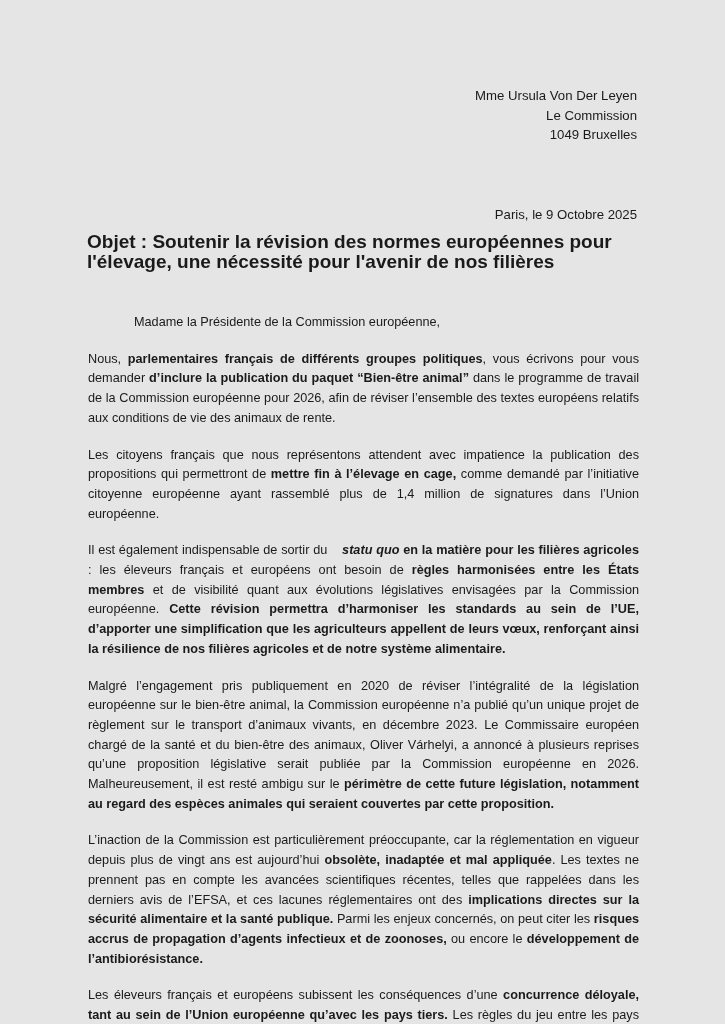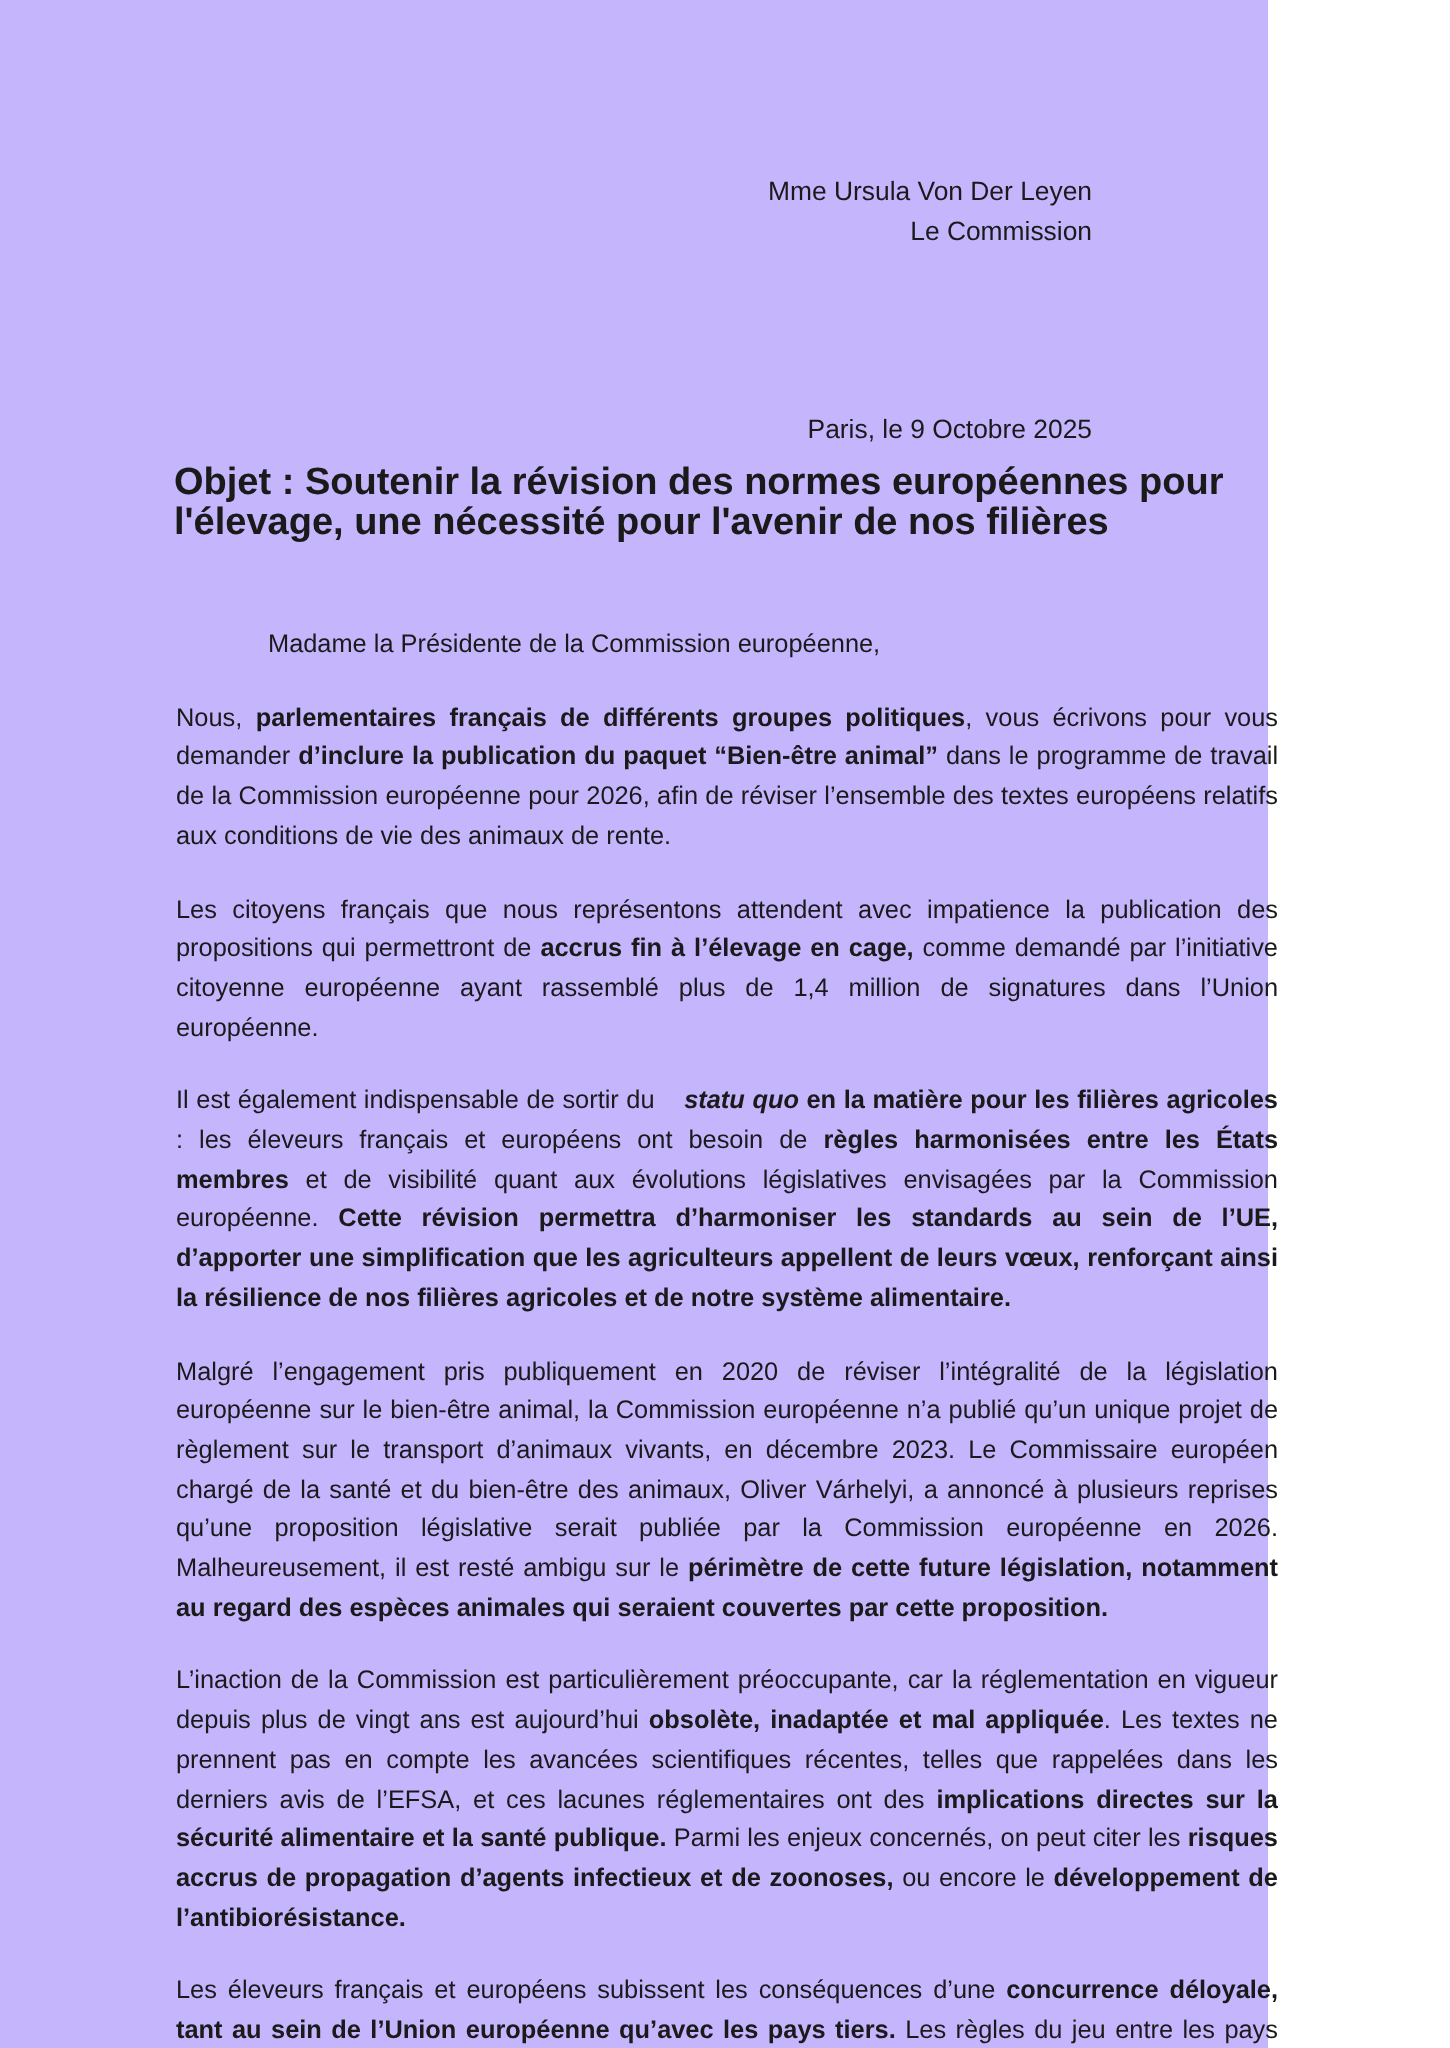--- a/index.html
+++ b/index.html
@@ -11,23 +11,23 @@
       width: 725px;
       height: 1024px;
       overflow: hidden;
       position: relative;
       font-family: "Liberation Sans", "DejaVu Sans", sans-serif;
       color: #1a1a1a;
     }
     .page {
       position: absolute;
       left: 0; top: 0;
-      width: 634px;
+      width: 725px;
       height: 1024px;
-      background: #c4b5fd;
+      background: #e5e5e5;
     }
     .recipient {
       position: absolute;
       top: 86px;
       right: 88px;
       text-align: right;
       font-size: 13.2px;
       line-height: 19.6px;
     }
     .recipient div { white-space: nowrap; }
@@ -70,29 +70,30 @@
     .seg-bolditalic { font-weight: bold; font-style: italic; margin-left: 11px; }
   </style>
 </head>
 <body>
 
 <div class="page">
 
   <div class="recipient">
     <div>Mme Ursula Von Der Leyen</div>
     <div>Le Commission</div>
+    <div>1049 Bruxelles</div>
   </div>
 
   <div class="date">Paris, le 9 Octobre 2025</div>
 
   <div class="subject">Objet : Soutenir la révision des normes européennes pour l'élevage, une nécessité pour l'avenir de nos filières</div>
 
   <div class="body">
     <p class="salutation">Madame la Présidente de la Commission européenne,</p>
     <p><span>Nous, </span><span class="seg-bold">parlementaires français de différents groupes politiques</span><span>, vous écrivons pour vous demander </span><span class="seg-bold">d’inclure la publication du paquet “Bien-être animal”</span><span> dans le programme de travail de la Commission européenne pour 2026, afin de réviser l’ensemble des textes européens relatifs aux conditions de vie des animaux de rente.</span></p>
-    <p><span>Les citoyens français que nous représentons attendent avec impatience la publication des propositions qui permettront de </span><span class="seg-bold">accrus fin à l’élevage en cage,</span><span> comme demandé par l’initiative citoyenne européenne ayant rassemblé plus de 1,4 million de signatures dans l’Union européenne.</span></p>
+    <p><span>Les citoyens français que nous représentons attendent avec impatience la publication des propositions qui permettront de </span><span class="seg-bold">mettre fin à l’élevage en cage,</span><span> comme demandé par l’initiative citoyenne européenne ayant rassemblé plus de 1,4 million de signatures dans l’Union européenne.</span></p>
     <p><span>Il est également indispensable de sortir du </span><span class="seg-bolditalic">statu quo</span><span class="seg-bold"> en la matière pour les filières agricoles</span><span> : les éleveurs français et européens ont besoin de </span><span class="seg-bold">règles harmonisées entre les États membres</span><span> et de visibilité quant aux évolutions législatives envisagées par la Commission européenne. </span><span class="seg-bold">Cette révision permettra d’harmoniser les standards au sein de l’UE, d’apporter une simplification que les agriculteurs appellent de leurs vœux, renforçant ainsi la résilience de nos filières agricoles et de notre système alimentaire.</span></p>
     <p><span>Malgré l’engagement pris publiquement en 2020 de réviser l’intégralité de la législation européenne sur le bien-être animal, la Commission européenne n’a publié qu’un unique projet de règlement sur le transport d’animaux vivants, en décembre 2023. Le Commissaire européen chargé de la santé et du bien-être des animaux, Oliver Várhelyi, a annoncé à plusieurs reprises qu’une proposition législative serait publiée par la Commission européenne en 2026. Malheureusement, il est resté ambigu sur le </span><span class="seg-bold">périmètre de cette future législation, notamment au regard des espèces animales qui seraient couvertes par cette proposition.</span></p>
     <p><span>L’inaction de la Commission est particulièrement préoccupante, car la réglementation en vigueur depuis plus de vingt ans est aujourd’hui </span><span class="seg-bold">obsolète, inadaptée et mal appliquée</span><span>. Les textes ne prennent pas en compte les avancées scientifiques récentes, telles que rappelées dans les derniers avis de l’EFSA, et ces lacunes réglementaires ont des </span><span class="seg-bold">implications directes sur la sécurité alimentaire et la santé publique.</span><span> Parmi les enjeux concernés, on peut citer les </span><span class="seg-bold">risques accrus de propagation d’agents infectieux et de zoonoses,</span><span> ou encore le </span><span class="seg-bold">développement de l’antibiorésistance.</span></p>
     <p><span>Les éleveurs français et européens subissent les conséquences d’une </span><span class="seg-bold">concurrence déloyale, tant au sein de l’Union européenne qu’avec les pays tiers.</span><span> Les règles du jeu entre les pays européens ne sont</span></p>
   </div>
 
 </div>
 
 </body></html>

